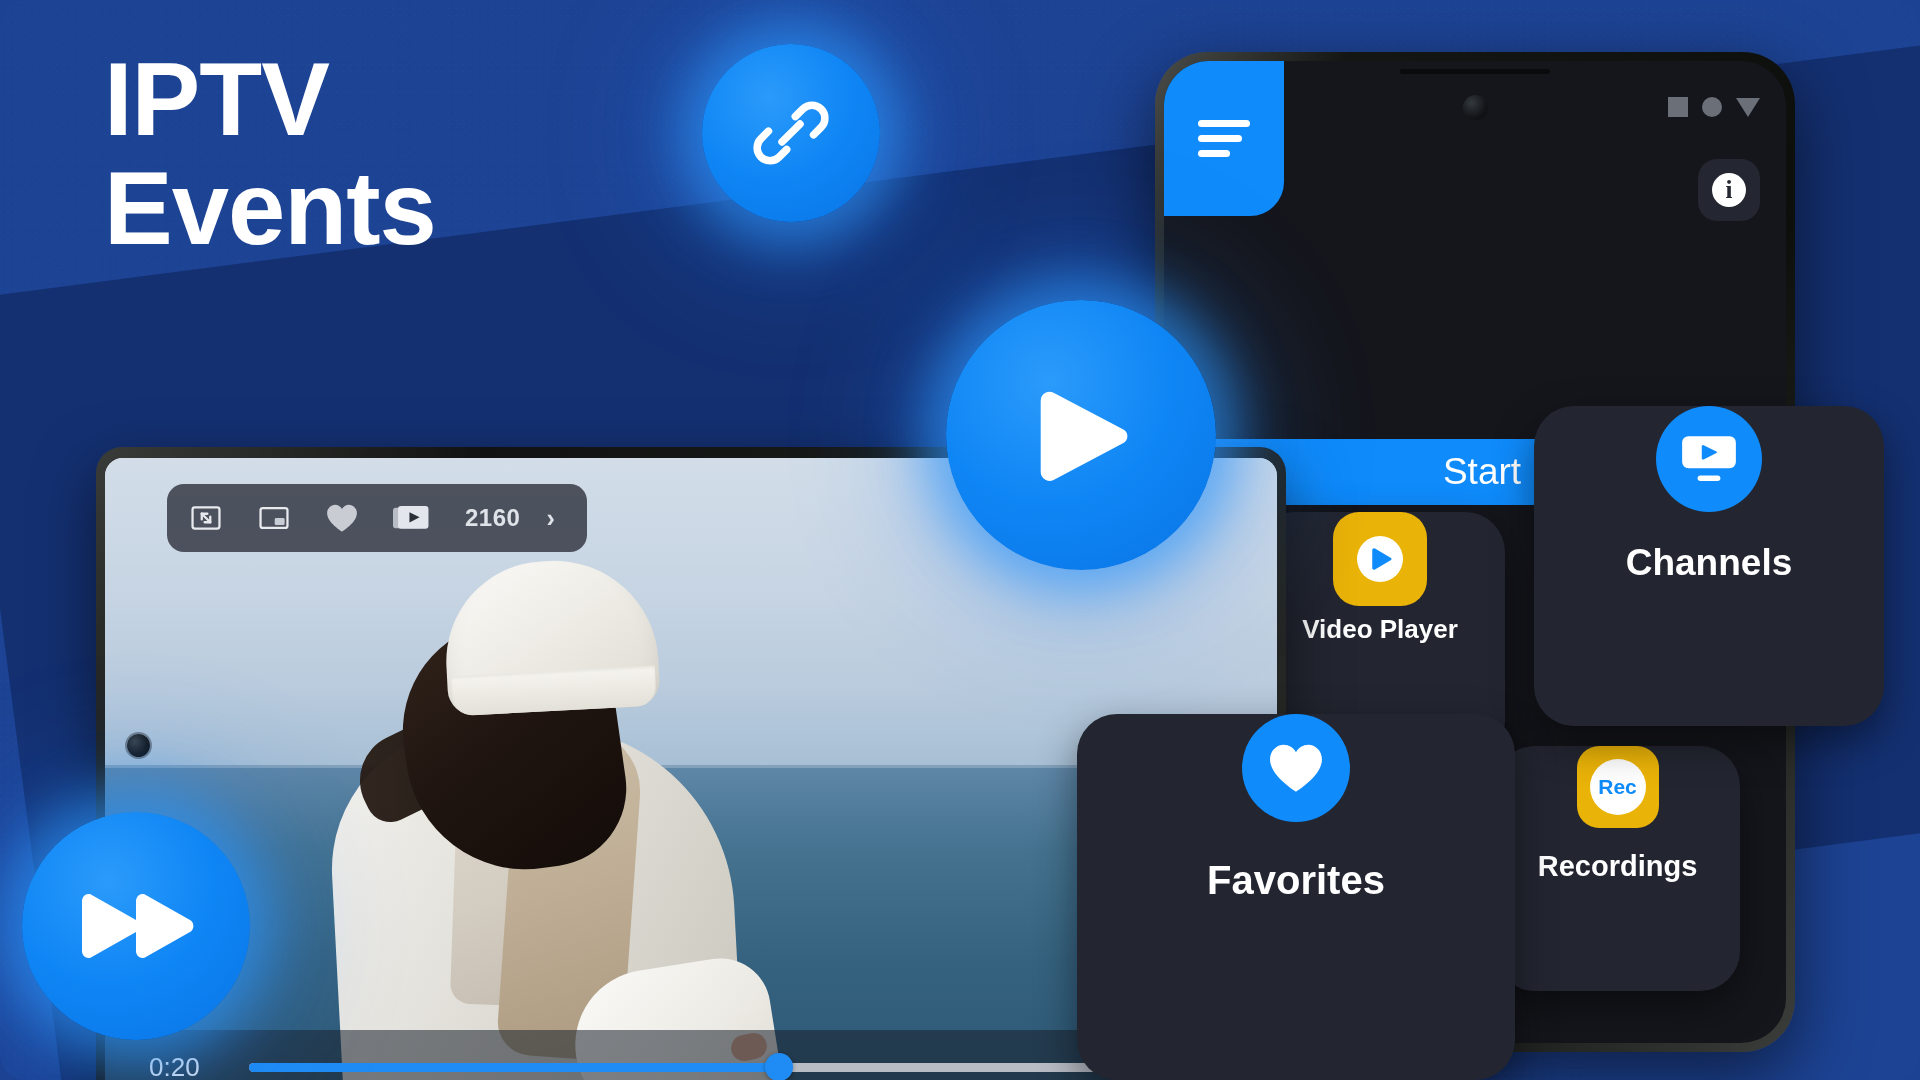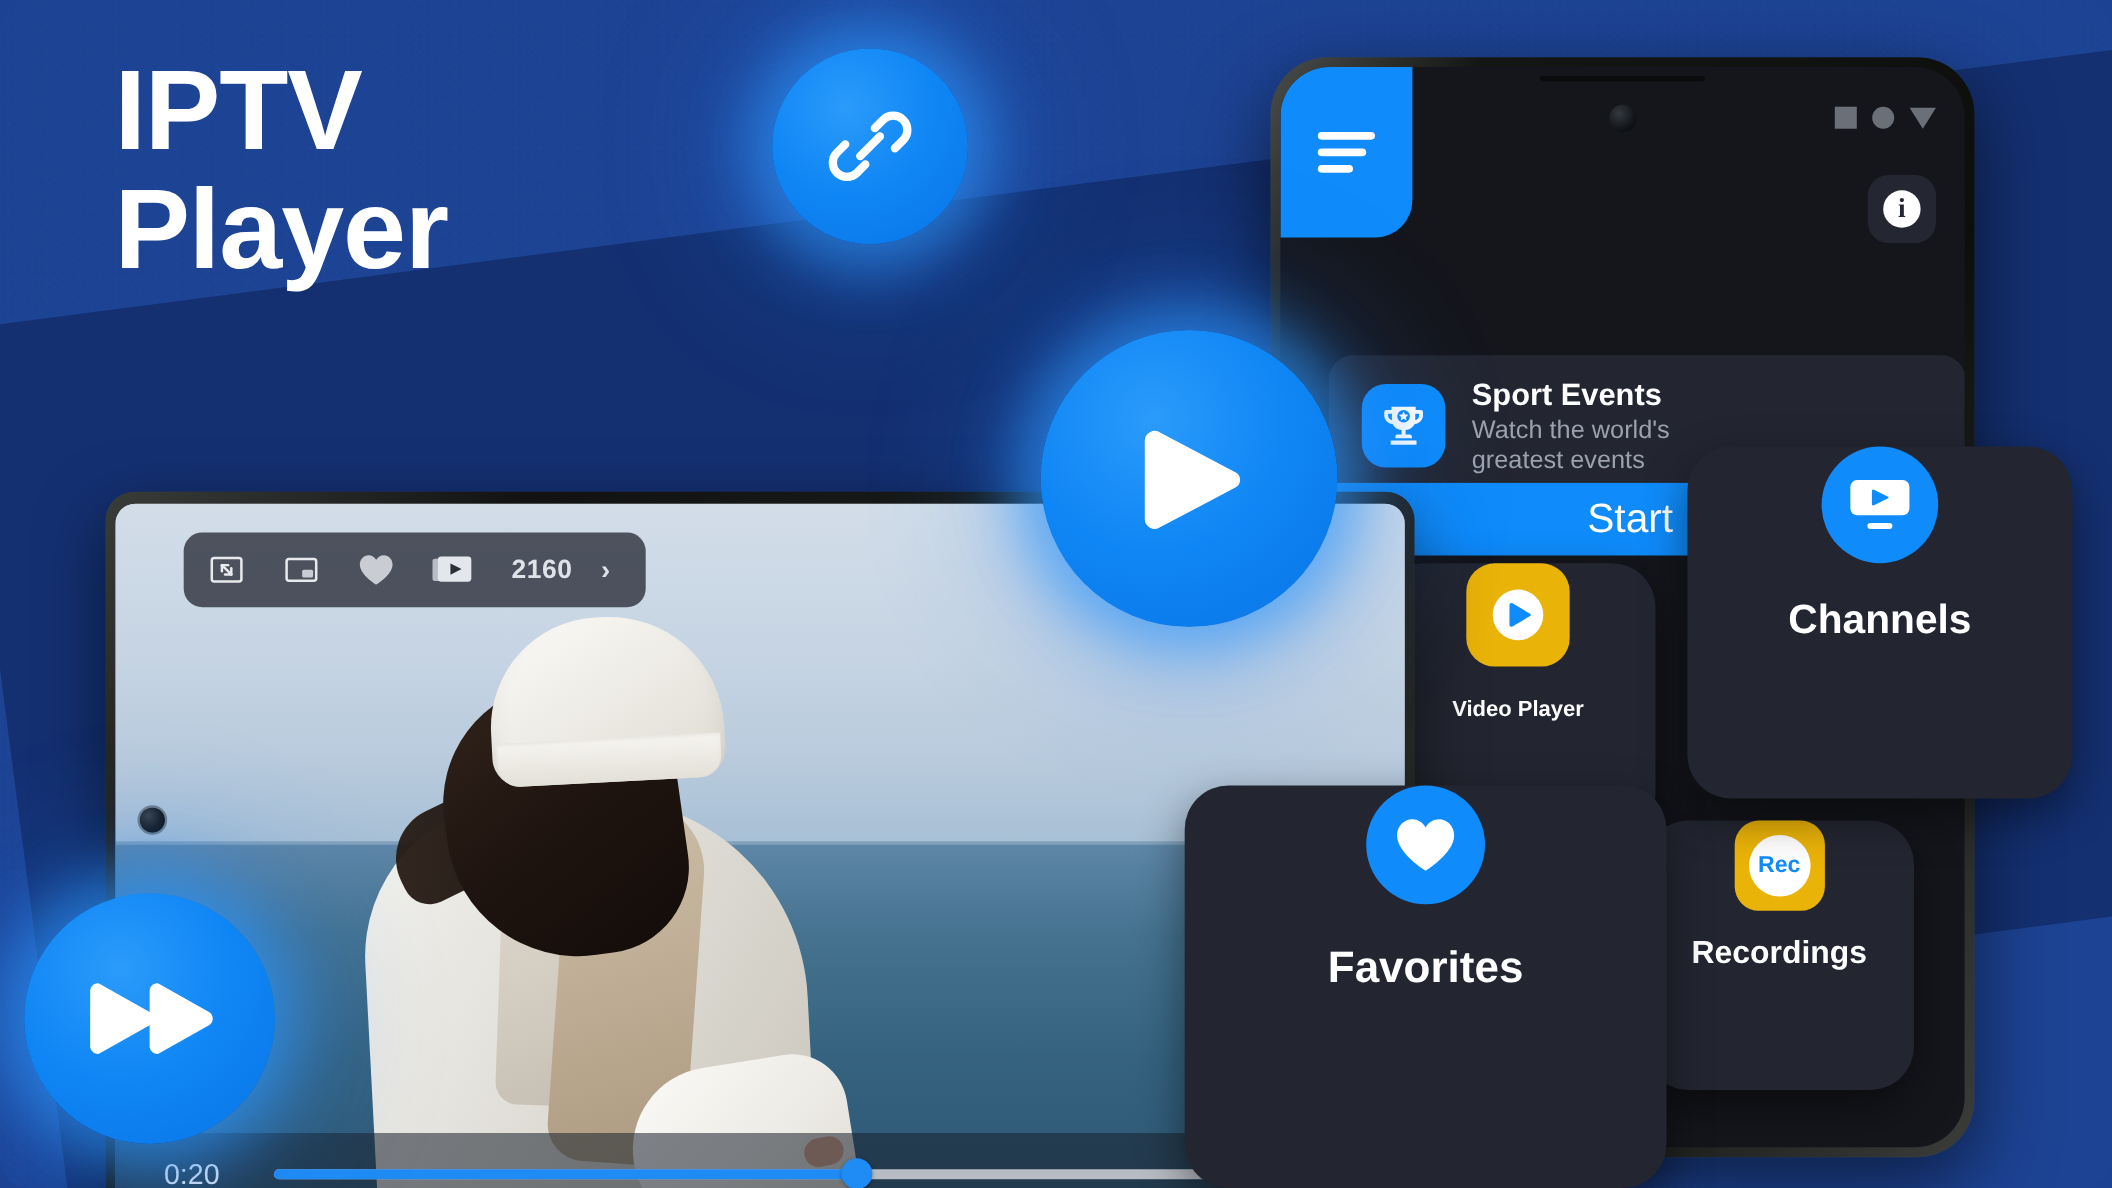--- a/index.html
+++ b/index.html
@@ -138,21 +138,21 @@
 
   .tile{position:absolute;border-radius:40px;background:#232631;
     display:flex;flex-direction:column;align-items:center;justify-content:flex-start;
     box-shadow:0 16px 42px rgba(0,0,0,.45);}
   .tile-label{color:#fff;font-weight:700;}
   .tile-icon-circle{border-radius:50%;background:#0f8bfb;display:flex;align-items:center;justify-content:center;}
   .tile-icon-sq{border-radius:26px;background:#eab308;display:flex;align-items:center;justify-content:center;}
 
   #tile-video{left:1255px;top:512px;width:250px;height:250px;z-index:22;}
   #tile-video .tile-icon-sq{width:94px;height:94px;}
-  #tile-video .tile-label{font-size:20px;margin-top:28px;}
+  #tile-video .tile-label{font-size:26px;margin-top:8px;}
 
   #tile-channels{left:1534px;top:406px;width:350px;height:320px;z-index:50;}
   #tile-channels .tile-icon-circle{width:106px;height:106px;}
   #tile-channels .tile-label{font-size:37px;margin-top:30px;}
 
   #tile-recordings{left:1495px;top:746px;width:245px;height:245px;z-index:22;}
   #tile-recordings .tile-icon-sq{width:82px;height:82px;border-radius:22px;}
   #tile-recordings .tile-label{font-size:29px;margin-top:22px;}
 
   #tile-favorites{left:1077px;top:714px;width:438px;height:366px;z-index:50;}
@@ -168,21 +168,21 @@
 
 <div class="stage">
 
   <div class="bg-base"></div>
   <div class="bg-noise"></div>
   <div class="bg-diag"></div>
   <div class="bg-diag2"></div>
 
   <div class="headline">
     <span class="l1">IPTV</span>
-    <span class="l2">Player</span>
+    <span class="l2">Events</span>
   </div>
 
   <div class="glow-circle" id="link-badge">
     <span>
       <svg width="86" height="86" viewBox="0 0 24 24" fill="none" stroke="#fff" stroke-width="2.1" stroke-linecap="round" stroke-linejoin="round">
         <path d="M9.5 14.5 L14.5 9.5"></path>
         <path d="M13.2 7.4 L15.3 5.3 a3.6 3.6 0 0 1 5.1 5.1 l-2.1 2.1"></path>
         <path d="M10.8 16.6 L8.7 18.7 a3.6 3.6 0 0 1 -5.1 -5.1 l2.1 -2.1"></path>
       </svg>
     </span>
@@ -284,35 +284,20 @@
       <div class="status-icons">
         <span class="st-sq"></span>
         <span class="st-ci"></span>
         <span class="st-tr"></span>
       </div>
 
       <div class="info-btn">
         <span class="info-dot">i</span>
       </div>
 
-      <div class="sport-card">
-        <span class="sport-icon">
-          <svg width="44" height="44" viewBox="0 0 24 24" fill="#fff">
-            <path d="M6 2.6 h12 v1.6 h2.6 a1 1 0 0 1 1 1 v1.6 c0 2.3-1.8 4.2-4.1 4.4 A5.2 5.2 0 0 1 13 14.1 v2.3 h2.1 a1 1 0 0 1 1 1 v.8 H7.9 v-.8 a1 1 0 0 1 1-1 H11 v-2.3 a5.2 5.2 0 0 1-4.5-2.9 C4.2 11 2.4 9.1 2.4 6.8 V5.2 a1 1 0 0 1 1-1 H6 Z M4.3 6.1 v.7 c0 1.2.8 2.2 1.9 2.5 V6.1 Z M17.8 6.1 v3.2 c1.1-.3 1.9-1.3 1.9-2.5 v-.7 Z"></path>
-            <path d="M5.6 19.4 h12.8 v2 H5.6 Z"></path>
-            <circle cx="12" cy="7.3" r="3.1" fill="#0f8bfb"></circle>
-            <path d="M12 4.9 l.72 1.5 1.63.22 -1.2 1.14 .3 1.62 -1.45-.79 -1.45.79 .3-1.62 -1.2-1.14 1.63-.22 Z" fill="#fff"></path>
-          </svg>
-        </span>
-        <span class="sport-txt">
-          <span class="sport-title" style="display:block">Sport Events</span>
-          <span class="sport-sub" style="display:block">Watch the world's</span>
-          <span class="sport-sub" style="display:block;margin-top:0">greatest events</span>
-        </span>
-      </div>
 
       <div class="start-bar">
         <span class="start-lbl">Start</span>
         <span class="start-arrow">→</span>
       </div>
     </div>
   </div>
 
   <div class="tile" id="tile-video">
     <span class="tile-icon-sq">

